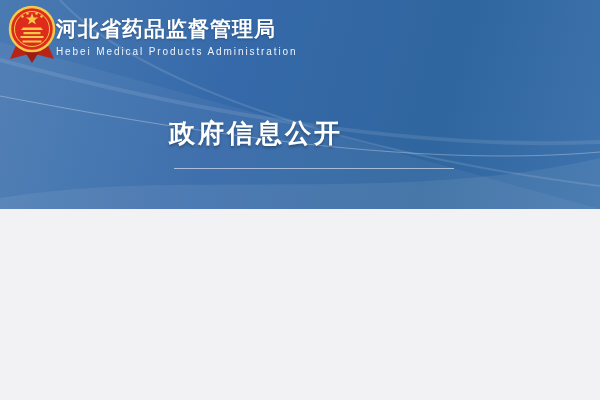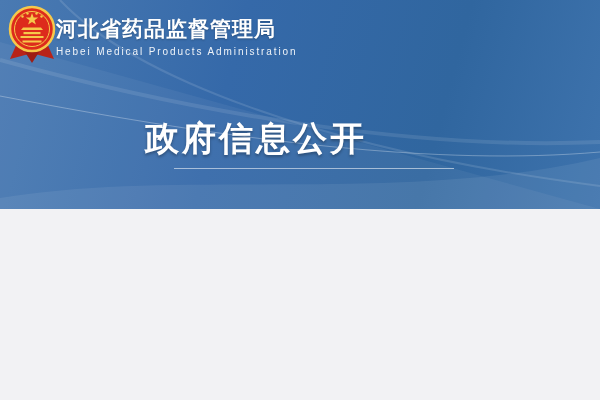--- a/index.html
+++ b/index.html
@@ -21,21 +21,21 @@
   .org-cn{
     color:#ffffff;font-size:21px;font-weight:700;letter-spacing:1px;
     text-shadow:0 1px 2px rgba(0,0,0,.25);line-height:1.2;white-space:nowrap;
   }
   .org-en{
     color:rgba(255,255,255,.92);font-size:10px;letter-spacing:1.9px;
     margin-top:5px;white-space:nowrap;
   }
   .banner-title{
     position:absolute;left:0;top:116px;width:512px;text-align:center;
-    color:#ffffff;font-size:34px;font-weight:700;letter-spacing:3px;
+    color:#ffffff;font-size:26px;font-weight:700;letter-spacing:3px;
     text-shadow:0 2px 3px rgba(0,0,0,.3);
   }
   .banner-underline{
     position:absolute;left:174px;top:168px;width:280px;height:1px;
     background:rgba(255,255,255,.55);
   }
   
   .page{position:absolute;left:0;top:209px;width:600px;height:191px;background:#f2f2f4;}
 </style>
 </head>

